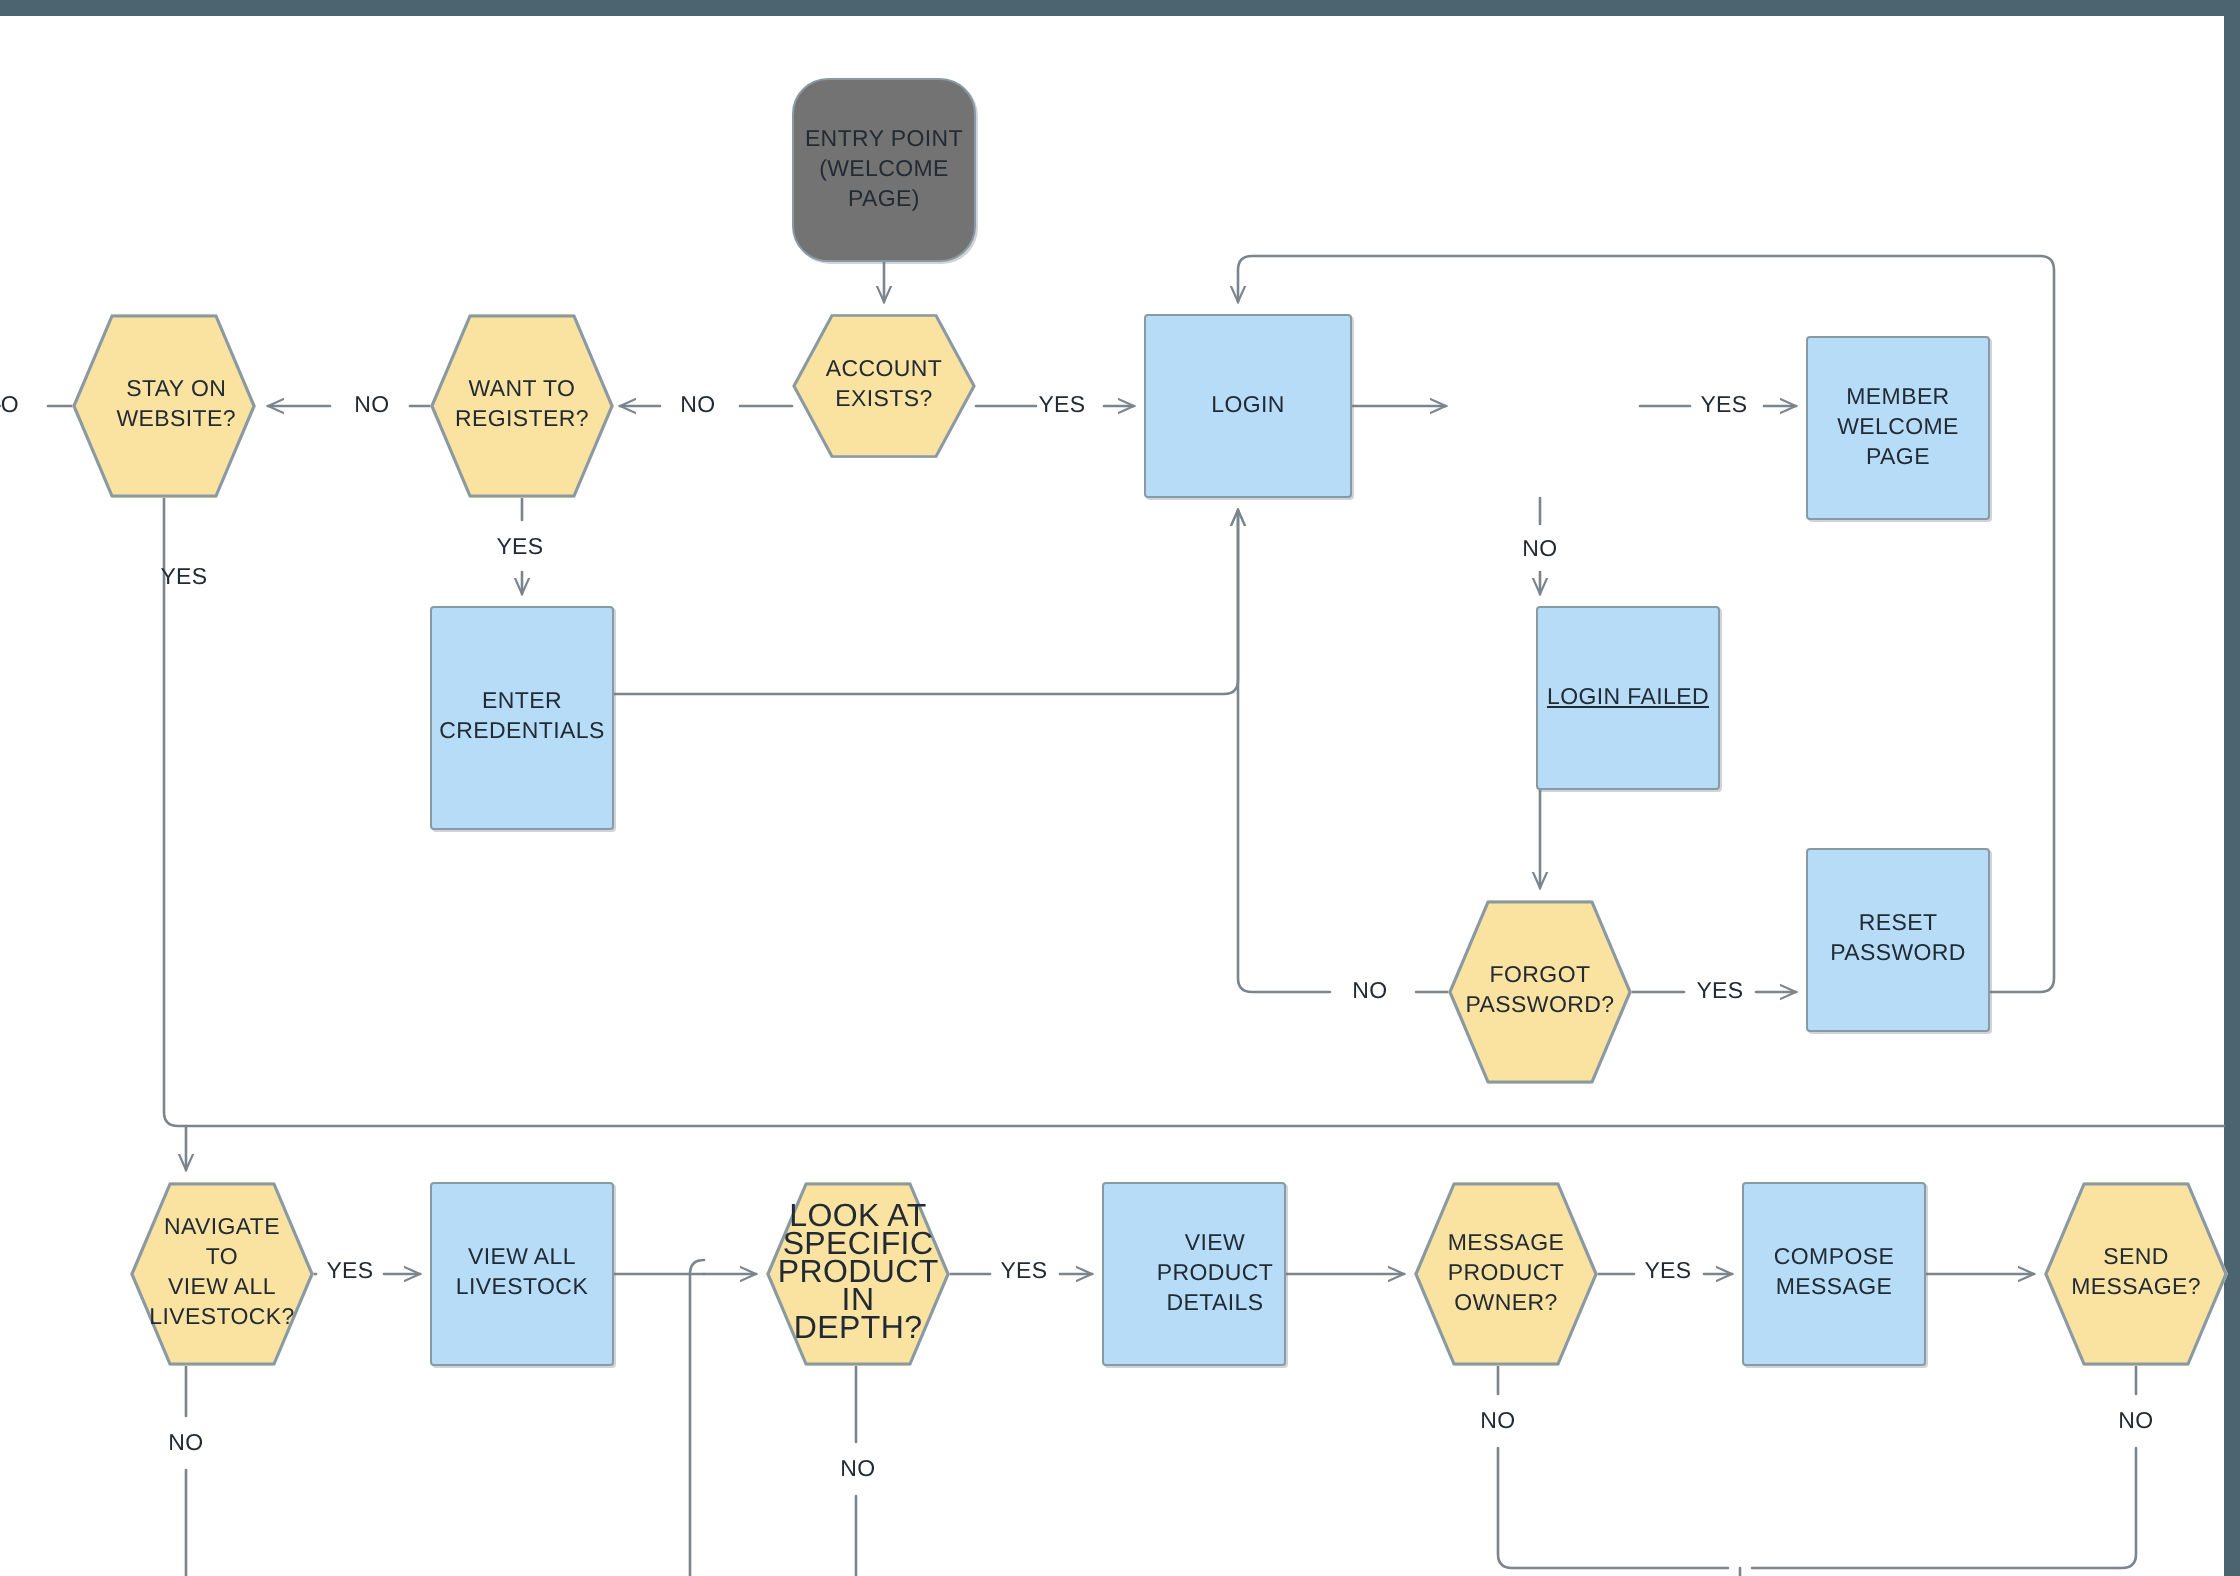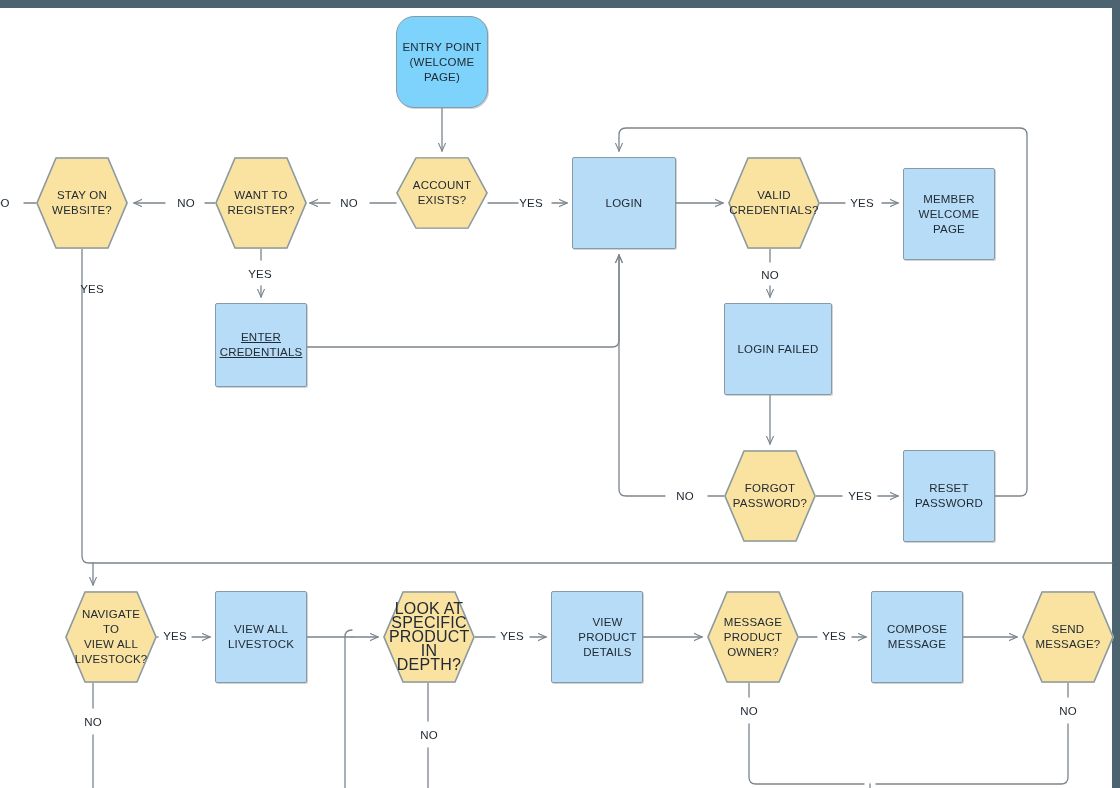--- a/index.html
+++ b/index.html
@@ -29,24 +29,25 @@
     box-sizing:border-box;
     white-space:pre-line;
   }
   .proc{
     background:#b6dcf8;
     border:1.4px solid #8a9aa4;
     border-radius:2px;
     box-shadow:1px 1px 0 rgba(120,130,140,.35);
   }
   .start{
-    background:#7dd3fc;
+    background:#737373;
     border:1.4px solid #8a9aa4;
     border-radius:18px;
     box-shadow:1px 1px 0 rgba(120,130,140,.35);
+    margin-top:23px;
   }
   .hex{
     background:transparent;
     border:0;
   }
   .hex .hexbg{
     position:absolute;left:0;top:0;width:100%;height:100%;
     background:#fae2a0;
     -webkit-clip-path:polygon(22% 0%,78% 0%,100% 50%,78% 100%,22% 100%,0% 50%);
     clip-path:polygon(22% 0%,78% 0%,100% 50%,78% 100%,22% 100%,0% 50%);
@@ -168,67 +169,59 @@
 
   <div class="node hex" style="left:215px;top:149px;width:92px;height:92px;">
     <span class="hexbg"></span>
     <svg class="hexln" viewBox="0 0 92 92" preserveAspectRatio="none">
       <polygon points="20,1 72,1 91,46 72,91 20,91 1,46" fill="none" stroke="#8a9aa4" stroke-width="1.6"></polygon>
     </svg>
     <span class="hextxt">WANT TO
 REGISTER?</span>
   </div>
 
-  <div class="node hex" style="left:36px;top:149px;width:92px;height:92px;">
+  <div class="node hex" style="left:36px;top:149px;width:92px;height:92px;justify-content:flex-end;">
     <span class="hexbg"></span>
     <svg class="hexln" viewBox="0 0 92 92" preserveAspectRatio="none">
       <polygon points="20,1 72,1 91,46 72,91 20,91 1,46" fill="none" stroke="#8a9aa4" stroke-width="1.6"></polygon>
     </svg>
     <span class="hextxt">STAY ON
 WEBSITE?</span>
   </div>
 
-  <div class="node proc" style="left:215px;top:295px;width:92px;height:84px;text-decoration:underline;">
+  <div class="node proc" style="left:215px;top:295px;width:92px;height:112px;">
     <span>ENTER
 CREDENTIALS</span>
   </div>
 
   <div class="node proc" style="left:572px;top:149px;width:104px;height:92px;">
     <span>LOGIN</span>
   </div>
 
-  <div class="node hex" style="left:728px;top:149px;width:92px;height:92px;">
-    <span class="hexbg"></span>
-    <svg class="hexln" viewBox="0 0 92 92" preserveAspectRatio="none">
-      <polygon points="20,1 72,1 91,46 72,91 20,91 1,46" fill="none" stroke="#8a9aa4" stroke-width="1.6"></polygon>
-    </svg>
-    <span class="hextxt">VALID
-CREDENTIALS?</span>
-  </div>
 
   <div class="node proc" style="left:903px;top:160px;width:92px;height:92px;">
     <span>MEMBER
 WELCOME
 PAGE</span>
   </div>
 
-  <div class="node proc" style="left:724px;top:295px;width:108px;height:92px;">
+  <div class="node proc" style="left:768px;top:295px;width:92px;height:92px;text-decoration:underline;">
     <span>LOGIN FAILED</span>
   </div>
 
   <div class="node hex" style="left:724px;top:442px;width:92px;height:92px;">
     <span class="hexbg"></span>
     <svg class="hexln" viewBox="0 0 92 92" preserveAspectRatio="none">
       <polygon points="20,1 72,1 91,46 72,91 20,91 1,46" fill="none" stroke="#8a9aa4" stroke-width="1.6"></polygon>
     </svg>
     <span class="hextxt">FORGOT
 PASSWORD?</span>
   </div>
 
-  <div class="node proc" style="left:903px;top:442px;width:92px;height:92px;">
+  <div class="node proc" style="left:903px;top:416px;width:92px;height:92px;">
     <span>RESET
 PASSWORD</span>
   </div>
 
   <div class="node hex" style="left:65px;top:583px;width:92px;height:92px;">
     <span class="hexbg"></span>
     <svg class="hexln" viewBox="0 0 92 92" preserveAspectRatio="none">
       <polygon points="20,1 72,1 91,46 72,91 20,91 1,46" fill="none" stroke="#8a9aa4" stroke-width="1.6"></polygon>
     </svg>
     <span class="hextxt">NAVIGATE TO

